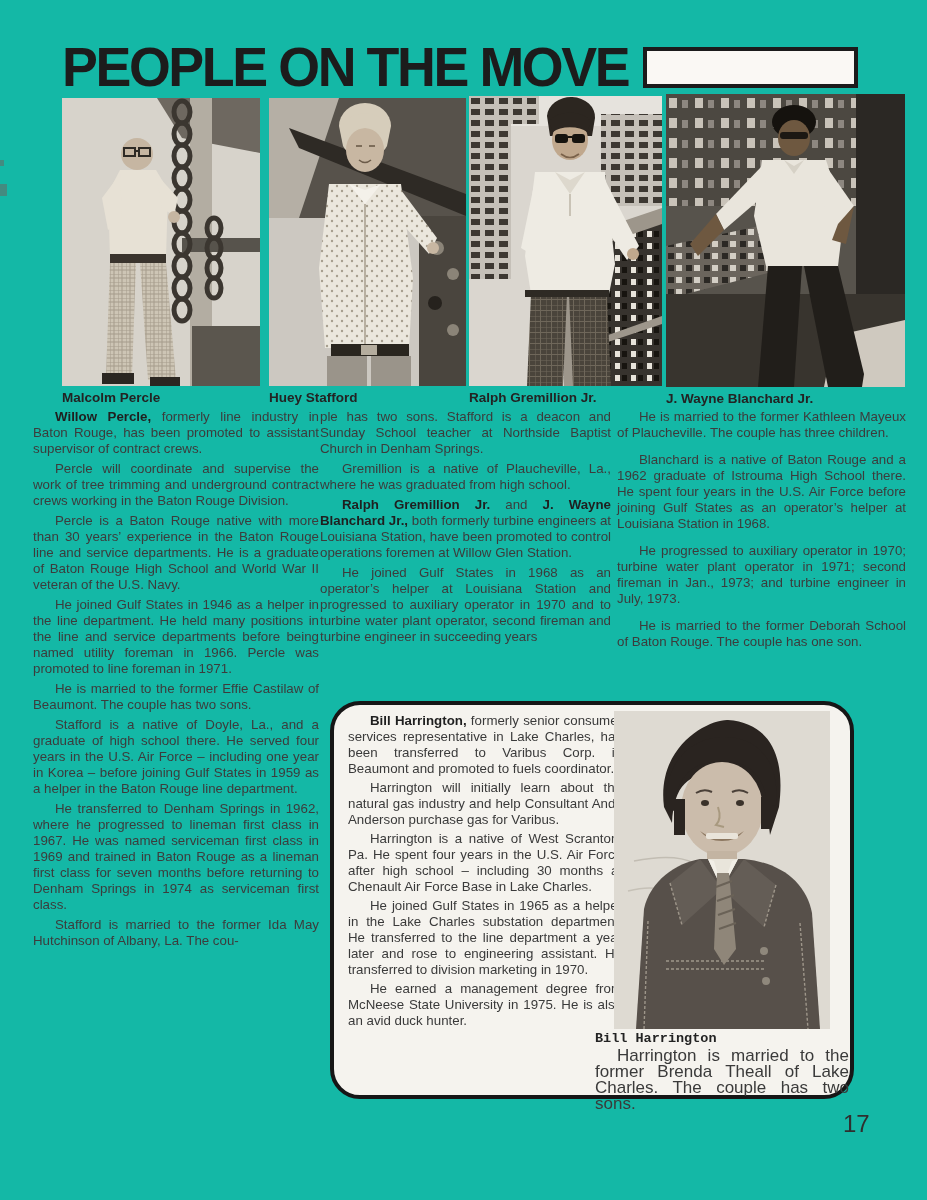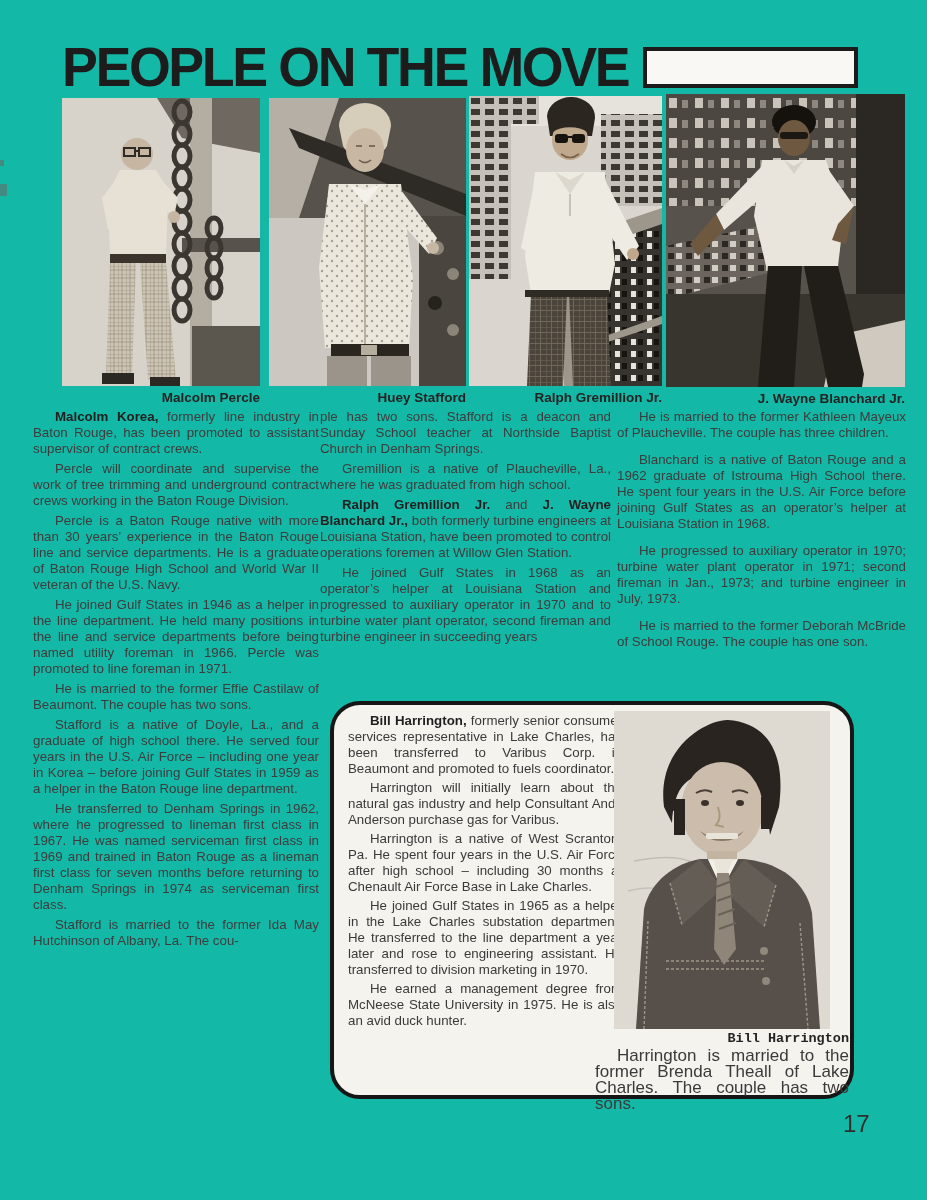--- a/index.html
+++ b/index.html
@@ -17,21 +17,21 @@
   }
   .title-box {
     position:absolute; left:643px; top:47px; width:207px; height:33px;
     border:4px solid #1b1b1b; background:#faf8f4;
   }
   
   figure.photo { position:absolute; margin:0; }
   figure.photo svg { display:block; background:#ccc8c1; }
   figcaption {
     font-weight:bold; font-size:13.5px; color:#232323;
-    text-align:right; margin-top:4px;
+    text-align:left; margin-top:4px;
   }
   
   .col {
     position:absolute; font-size:13.3px; line-height:16px;
     text-align:justify; color:#3c3c3c;
   }
   .col p, .box-text p, .box-right p { margin:0 0 4px 0; text-indent:22px; }
   .col p.noindent { text-indent:0; }
   b { color:#1f1f1f; }
   .col1 { left:33px;  top:409px; width:286px; }
@@ -232,40 +232,40 @@
       <path d="M50,120 L24,150 L32,162 L58,136 Z" fill="#6e5840"></path>
       <path d="M160,72 L188,112 L172,132 L150,100 Z" fill="#e9e5dc"></path>
       <path d="M188,112 L180,150 L166,146 L172,130 Z" fill="#6e5840"></path>
       <path d="M102,172 L136,172 L128,293 L92,293 Z" fill="#211e1a"></path>
       <path d="M138,172 L172,172 L198,280 L196,293 L162,293 Z" fill="#211e1a"></path>
     </svg>
     <figcaption>J. Wayne Blanchard Jr.</figcaption>
   </figure>
 
   <div class="col col1">
-      <p><b>Malcolm Korea,</b><span> formerly line industry in Baton Rouge, has been promoted to assistant supervisor of contract crews.</span></p>
+      <p><b>Willow Percle,</b><span> formerly line industry in Baton Rouge, has been promoted to assistant supervisor of contract crews.</span></p>
       <p><span>Percle will coordinate and supervise the work of tree trimming and underground contract crews working in the Baton Rouge Division.</span></p>
       <p><span>Percle is a Baton Rouge native with more than 30 years’ experience in the Baton Rouge line and service departments. He is a graduate of Baton Rouge High School and World War II veteran of the U.S. Navy.</span></p>
       <p><span>He joined Gulf States in 1946 as a helper in the line department. He held many positions in the line and service departments before being named utility foreman in 1966. Percle was promoted to line foreman in 1971.</span></p>
       <p><span>He is married to the former Effie Castilaw of Beaumont. The couple has two sons.</span></p>
       <p><span>Stafford is a native of Doyle, La., and a graduate of high school there. He served four years in the U.S. Air Force – including one year in Korea – before joining Gulf States in 1959 as a helper in the Baton Rouge line department.</span></p>
       <p><span>He transferred to Denham Springs in 1962, where he progressed to lineman first class in 1967. He was named serviceman first class in 1969 and trained in Baton Rouge as a lineman first class for seven months before returning to Denham Springs in 1974 as serviceman first class.</span></p>
       <p><span>Stafford is married to the former Ida May Hutchinson of Albany, La. The cou-</span></p>
     </div>
   <div class="col col2">
       <p class="noindent"><span>ple has two sons. Stafford is a deacon and Sunday School teacher at Northside Baptist Church in Denham Springs.</span></p>
       <p><span>Gremillion is a native of Plaucheville, La., where he was graduated from high school.</span></p>
       <p><b>Ralph Gremillion Jr.</b><span> and </span><b>J. Wayne Blanchard Jr.,</b><span> both formerly turbine engineers at Louisiana Station, have been promoted to control operations foremen at Willow Glen Station.</span></p>
       <p><span>He joined Gulf States in 1968 as an operator’s helper at Louisiana Station and progressed to auxiliary operator in 1970 and to turbine water plant operator, second fireman and turbine engineer in succeeding years</span></p>
     </div>
   <div class="col col3">
       <p><span>He is married to the former Kathleen Mayeux of Plaucheville. The couple has three children.</span></p>
       <p><span>Blanchard is a native of Baton Rouge and a 1962 graduate of Istrouma High School there. He spent four years in the U.S. Air Force before joining Gulf States as an operator’s helper at Louisiana Station in 1968.</span></p>
       <p><span>He progressed to auxiliary operator in 1970; turbine water plant operator in 1971; second fireman in Jan., 1973; and turbine engineer in July, 1973.</span></p>
-      <p><span>He is married to the former Deborah McBride of School Rouge. The couple has one son.</span></p>
+      <p><span>He is married to the former Deborah School of Baton Rouge. The couple has one son.</span></p>
     </div>
 
   <div class="round-box">
     <div class="box-text">
         <p><b>Bill Harrington,</b><span> formerly senior consumer services representative in Lake Charles, has been transferred to Varibus Corp. in Beaumont and promoted to fuels coordinator.</span></p>
         <p><span>Harrington will initially learn about the natural gas industry and help Consultant Andy Anderson purchase gas for Varibus.</span></p>
         <p><span>Harrington is a native of West Scranton, Pa. He spent four years in the U.S. Air Force after high school – including 30 months at Chenault Air Force Base in Lake Charles.</span></p>
         <p><span>He joined Gulf States in 1965 as a helper in the Lake Charles substation department. He transferred to the line department a year later and rose to engineering assistant. He transferred to division marketing in 1970.</span></p>
         <p><span>He earned a management degree from McNeese State University in 1975. He is also an avid duck hunter.</span></p>
       </div>

